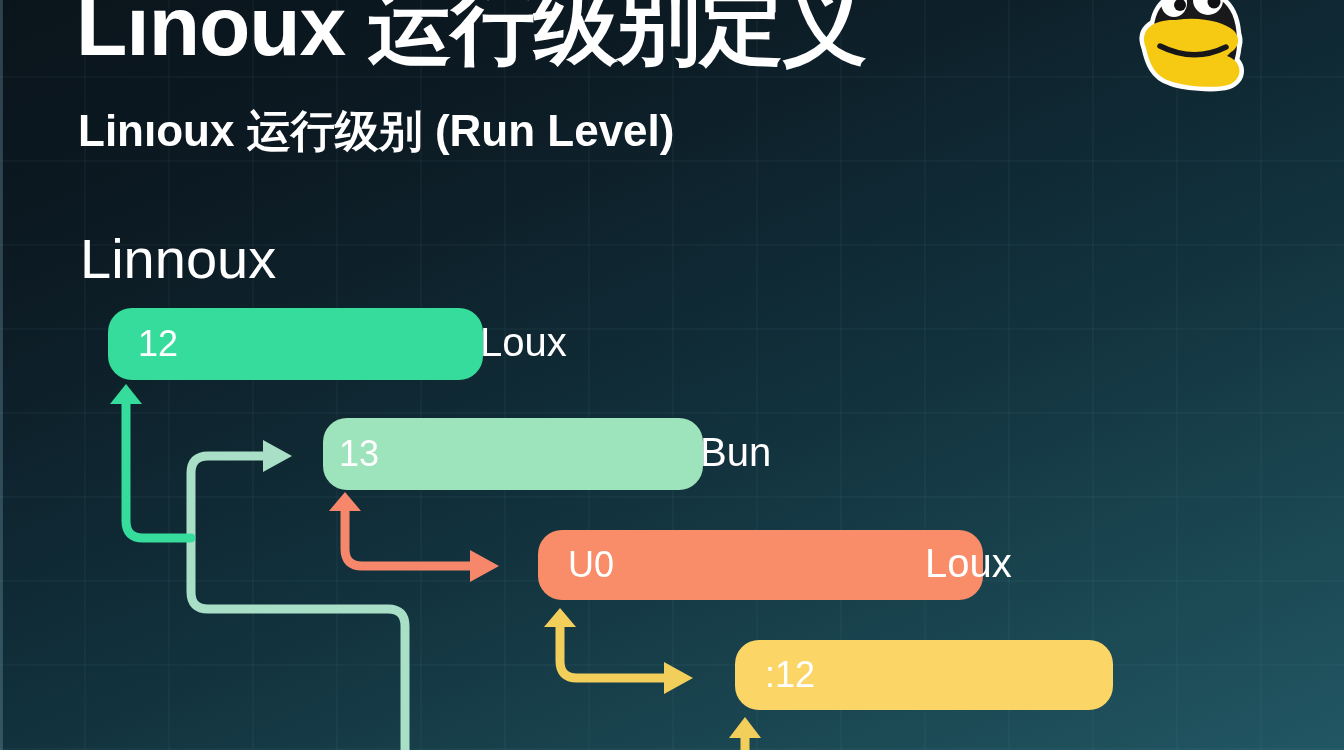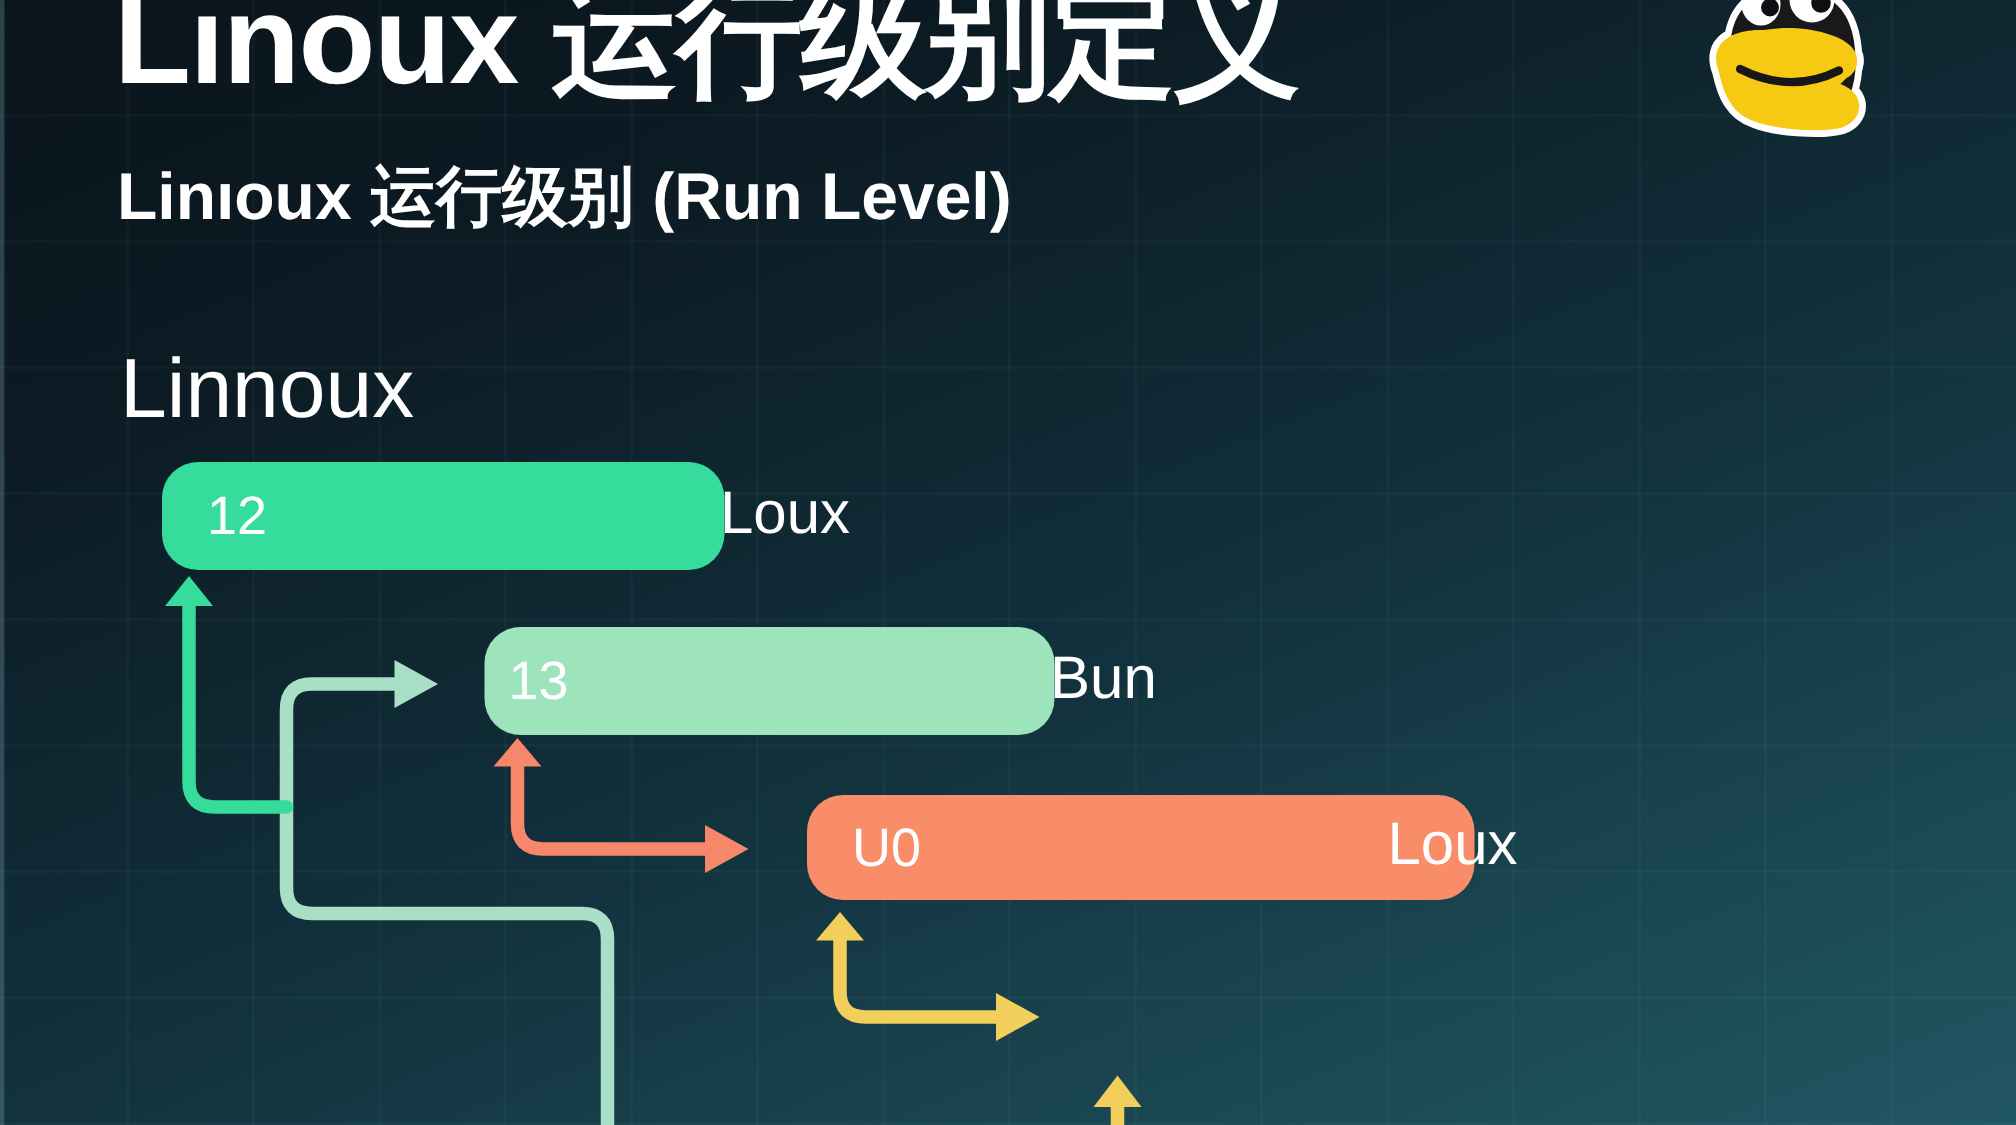--- a/index.html
+++ b/index.html
@@ -88,20 +88,23 @@
   <div id="node2" class="node" style="background: rgb(157, 227, 187); padding-left: 16px;">
     <span>13</span>
   </div>
   <div id="label2" class="side-label">Bun</div>
 
   <div id="node3" class="node" style="background: rgb(249, 141, 105);">
     <span>U0</span>
   </div>
   <div id="label3" class="side-label">Loux</div>
 
+  <div id="node4" class="node" style="background: rgb(251, 213, 102);">
+    <span>:12</span>
+  </div>
 
   <svg id="mascot" viewBox="0 0 132 108">
     <g fill="#ffffff" stroke="#ffffff" stroke-width="9" stroke-linejoin="round">
       <path d="M24,54 C20,16 42,5 64,5 C92,5 106,20 107,50 C108,68 102,82 94,90 L36,90 C28,80 25,68 24,54 Z"></path>
       <path d="M16,60 C8,40 26,31 46,32 C70,28 94,34 103,42 C111,49 109,60 101,64 L97,68 C114,74 113,92 98,97 C84,101 52,98 40,93 C24,88 19,74 16,60 Z"></path>
     </g>
     <path d="M24,54 C20,16 42,5 64,5 C92,5 106,20 107,50 C108,68 102,82 94,90 L36,90 C28,80 25,68 24,54 Z" fill="#19191c"></path>
     <path d="M16,60 C8,40 26,31 46,32 C70,28 94,34 103,42 C111,49 109,60 101,64 L97,68 C114,74 113,92 98,97 C84,101 52,98 40,93 C24,88 19,74 16,60 Z" fill="#f6c913"></path>
     <path d="M30,58 Q64,75 96,59" stroke="#17171a" stroke-width="5.5" fill="none" stroke-linecap="round"></path>
     <ellipse cx="44" cy="15" rx="13" ry="14" fill="#ffffff"></ellipse>

